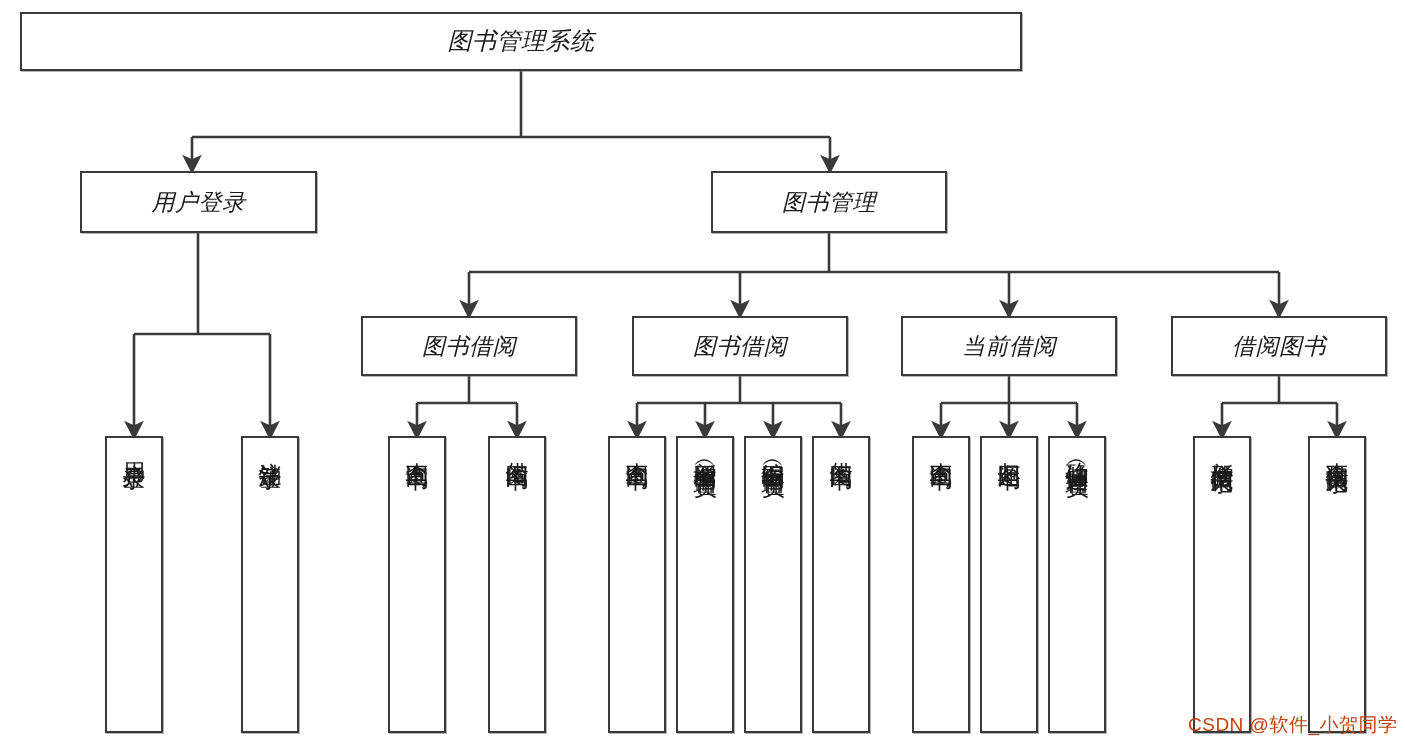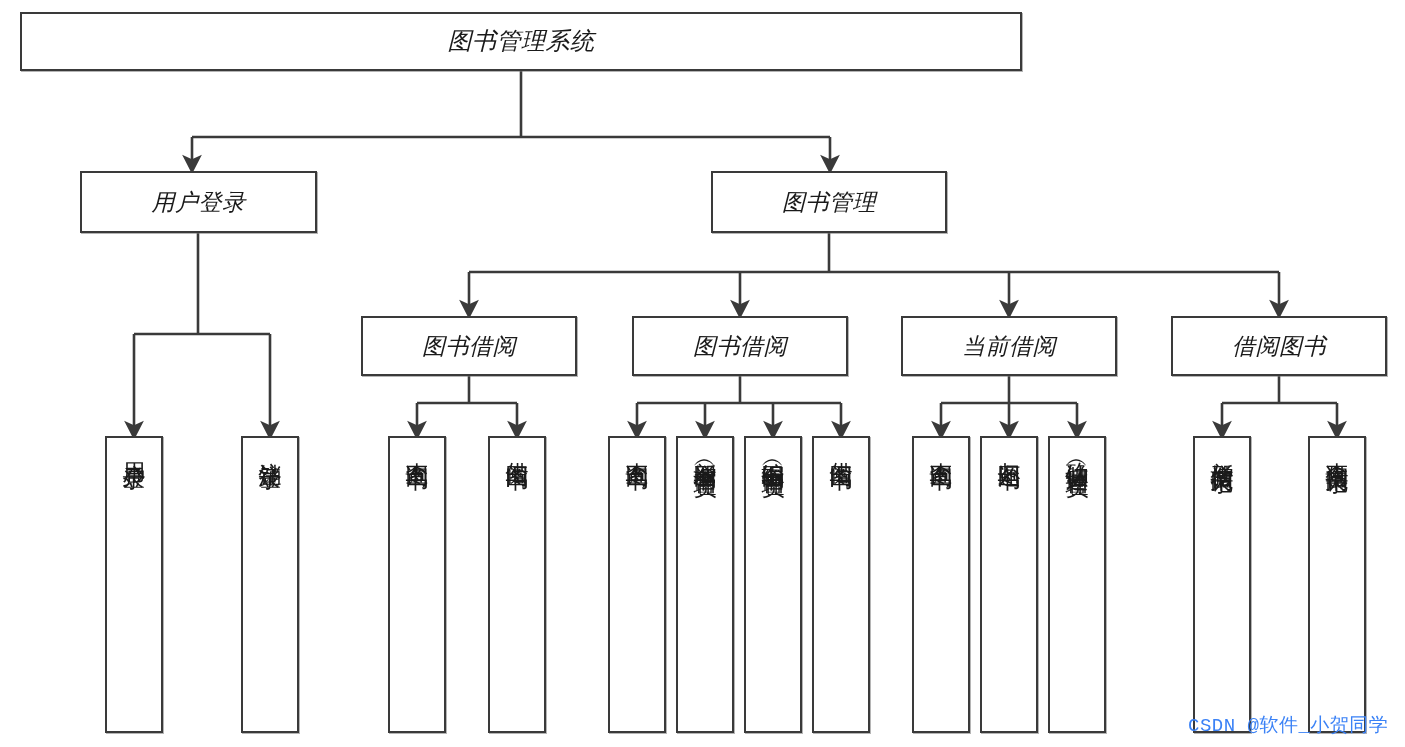--- a/index.html
+++ b/index.html
@@ -59,24 +59,24 @@
     line-height: 1.0;
     letter-spacing: 2px;
     margin: 0 auto;
   }
   .node.root .node-label { font-size: 24px; }
   .watermark {
     position: absolute;
     left: 1188px;
     top: 712px;
     font-size: 19px;
-    color: #3b82f6;
+    color: #c2410c;
     white-space: nowrap;
     letter-spacing: 0.5px;
-    font-family: Liberation Mono, monospace;
+    font-family: Liberation Sans, sans-serif;
   }
 </style>
 </head>
 <body>
 
 <div id="diagram-root">
 
   <svg id="diagram-svg" viewBox="0 0 1405 747" xmlns="http://www.w3.org/2000/svg">
     <defs>
       <marker id="arrow" markerWidth="9" markerHeight="9" refX="4.2" refY="4.2" orient="auto" markerUnits="strokeWidth">

